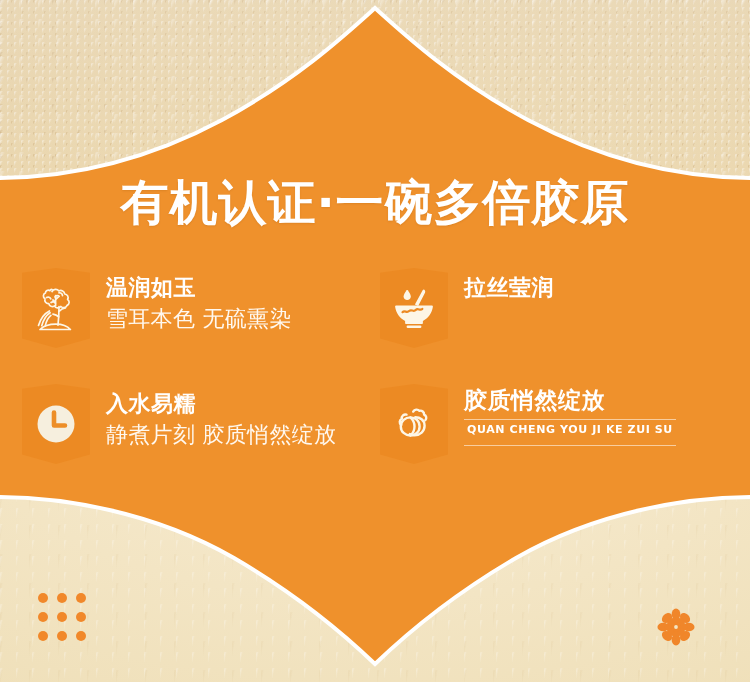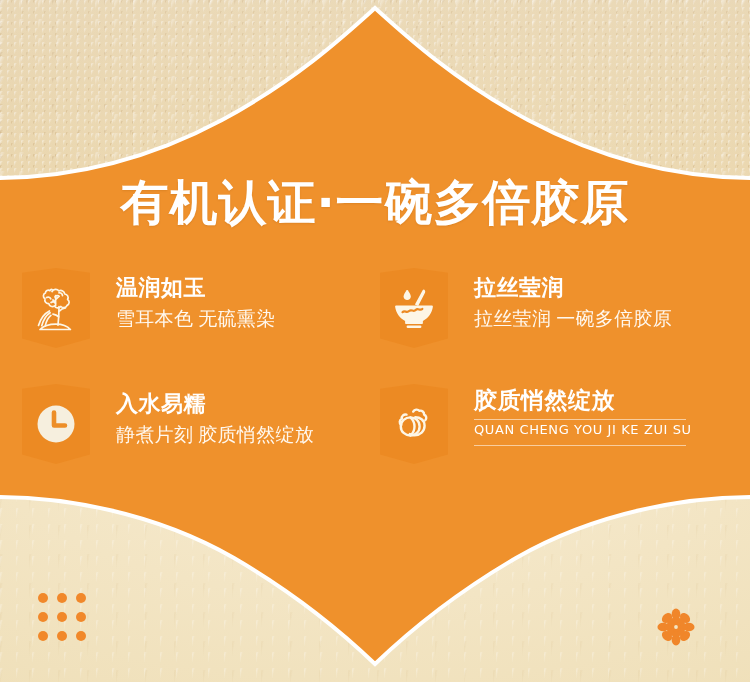--- a/index.html
+++ b/index.html
@@ -67,37 +67,37 @@
   .feature{ display:flex; align-items:flex-start; }
 
   .badge{
     position:relative; width:68px; height:80px; flex:0 0 68px;
     background:#EC8A23;
     clip-path: polygon(0% 6%, 50% 0%, 100% 6%, 100% 88%, 50% 100%, 0% 88%);
     display:flex; align-items:center; justify-content:center;
   }
   .badge svg{ display:block; }
 
-  .ftext{ margin-left:26px; padding-top:6px; color:#FFFFFF; }
+  .ftext{ margin-left:16px; padding-top:6px; color:#FFFFFF; }
   .ftitle{
     font-size:22px; font-weight:bold; line-height:28px; letter-spacing:.5px;
     white-space:nowrap;
   }
   .fsub{
-    font-size:19px; font-weight:normal; line-height:30px; margin-top:2px;
-    letter-spacing:.3px; white-space:nowrap; color:#FFF8EF;font-family:Liberation Serif, serif;
+    font-size:22px; font-weight:normal; line-height:30px; margin-top:2px;
+    letter-spacing:.3px; white-space:nowrap; color:#FFF8EF;
   }
   
   .ftext.stacked{ padding-top:2px; }
   .ftext.stacked .ftitle{ font-size:23px; }
   .rule{
     height:1px; background:rgba(255,255,255,0.55); margin-top:5px; width:212px;
   }
   .pinyin{
-    font-size:13px; font-weight:normal; letter-spacing:.6px;
+    font-size:11px; font-weight:bold; letter-spacing:.6px;
     line-height:20px; color:#FFFFFF; white-space:nowrap;
     text-align:center; width:212px;
   }
 
   
   .dots{
     position:absolute; left:38px; top:593px;
     display:grid; grid-template-columns:repeat(3,10px); grid-template-rows:repeat(3,10px);
     gap:9px;
   }
@@ -150,21 +150,20 @@
             <path d="M15.6 5.2c.3-.4.9-.4 1.2 0 1.2 1.7 3 4.4 3 6.2 0 2.1-1.6 3.5-3.6 3.5s-3.6-1.4-3.6-3.5c0-1.8 1.8-4.5 3-6.2z"></path>
             <path d="M32.9 4.4c1.2.6 1.7 2.1 1.1 3.3l-6.8 13.4-3.3-1.7 7.6-13.9c.4-.8 1.2-1.1 1.4-1.1z"></path>
             <path d="M5.2 20.4h35.6c.7 0 1.2.6 1.1 1.3-.9 6.3-4.7 11.6-10 14.2v2c0 .6-.5 1.1-1.1 1.1H15.2c-.6 0-1.1-.5-1.1-1.1v-2C8.8 33.3 5 28 4.1 21.7c-.1-.7.4-1.3 1.1-1.3z"></path>
           </g>
           <path d="M11.5 27.2c2.2-2.4 4.4 1.3 6.6-1.1s4.4 1.3 6.6-1.1 4.4 1.3 6.6-1.1" fill="none" stroke="#EC8A23" stroke-width="2.2" stroke-linecap="round"></path>
           <rect x="15.6" y="40.5" width="14.8" height="2.4" rx="1.2" fill="#FDF6E6"></rect>
         </svg>
       </div>
       <div class="ftext">
         <div class="ftitle">拉丝莹润</div>
-        <div class="fsub">拉丝莹润 一碗多倍胶原</div>
       </div>
     </div>
 
     <div class="feature">
       <div class="badge">
         <svg width="46" height="46" viewBox="0 0 46 46">
           <circle cx="23" cy="23" r="18.5" fill="#F6EFDE"></circle>
           <path d="M21 11.5v13h11" fill="none" stroke="#ED8E27" stroke-width="4.6" stroke-linecap="round" stroke-linejoin="round"></path>
         </svg>
       </div>

